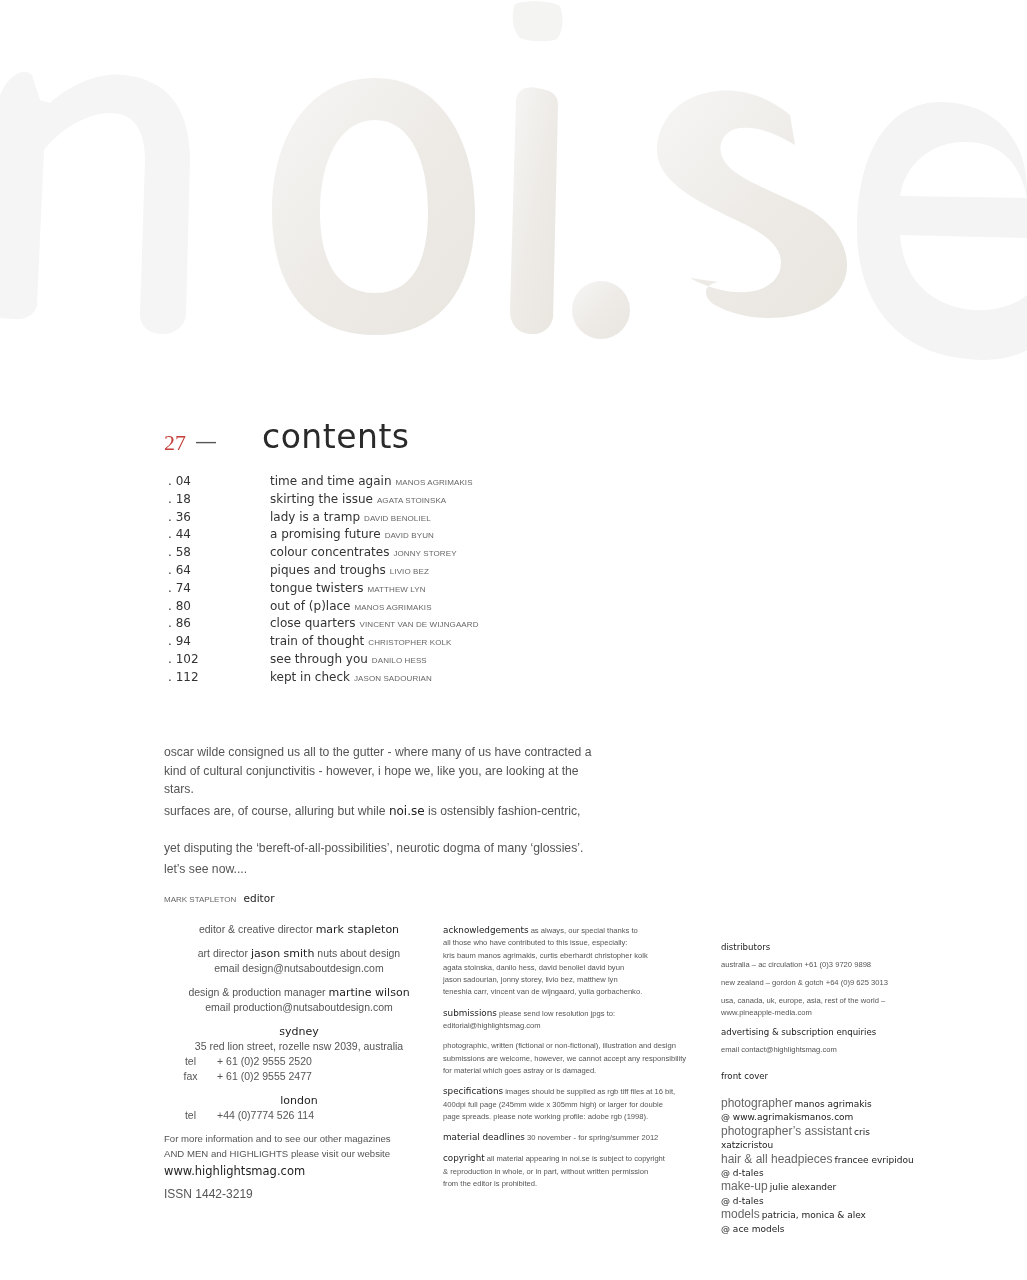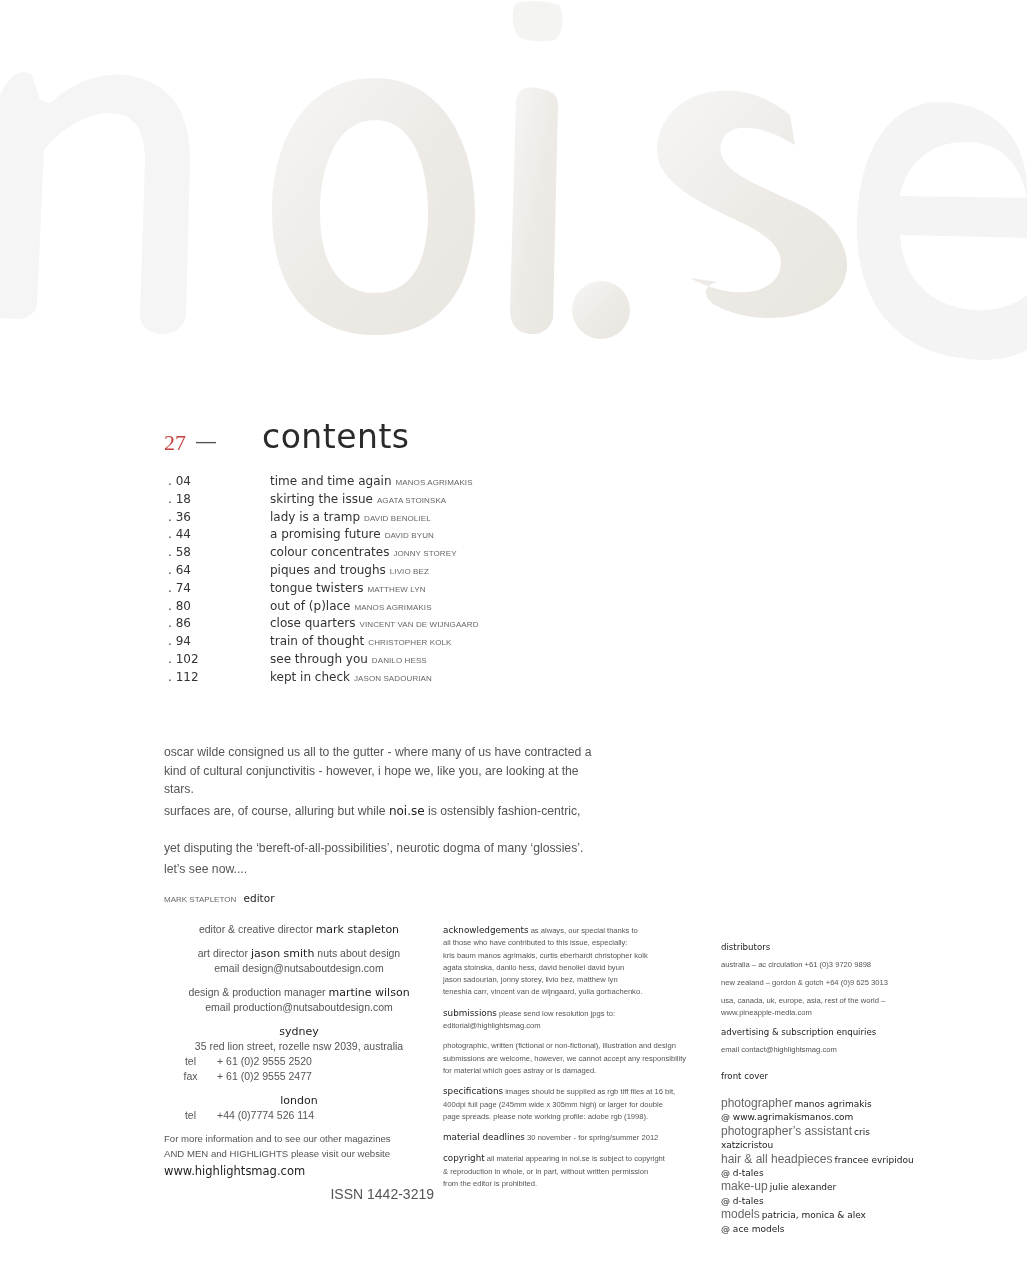--- a/index.html
+++ b/index.html
@@ -55,21 +55,21 @@
   .col3 { left: 721px; top: 924px; width: 200px; font-size: 7.6px; line-height: 12px; }
   .b { font-family: "DejaVu Sans", sans-serif; color: #222; }
   .col1 .b { font-size: 11px; }
   .col2 .b, .col3 .b { font-size: 8.8px; }
   .blk { margin-bottom: 8px; }
   .col1 .blk { margin-bottom: 9px; text-align: center; }
   .city { font-family: "DejaVu Sans", sans-serif; font-size: 11px; color: #222; display: block; }
   .kv { display: flex; }
   .kv .k { width: 53px; }
   .website { font-family: "DejaVu Sans", sans-serif; font-size: 11.5px; color: #222; margin-top: 3px; display:block; }
-  .issn { font-size: 14px; margin-top: 8px; display:block;text-align:right; }
+  .issn { font-size: 12px; margin-top: 8px; display:block; }
   .col3 .head { font-family: "DejaVu Sans", sans-serif; font-size: 8.6px; color: #222; display: block; margin-bottom: 6px; margin-top: 17px; }
   .col3 .para { margin-bottom: 6px; }
   .credit .small { font-size: 12px; color: #666; }
   .credit .big { font-family: "DejaVu Sans", sans-serif; font-size: 9px; color: #222; }
 </style>
 </head>
 <body>
 
 <div class="hero">
   <svg width="1027" height="380" viewBox="0 0 1027 380">

